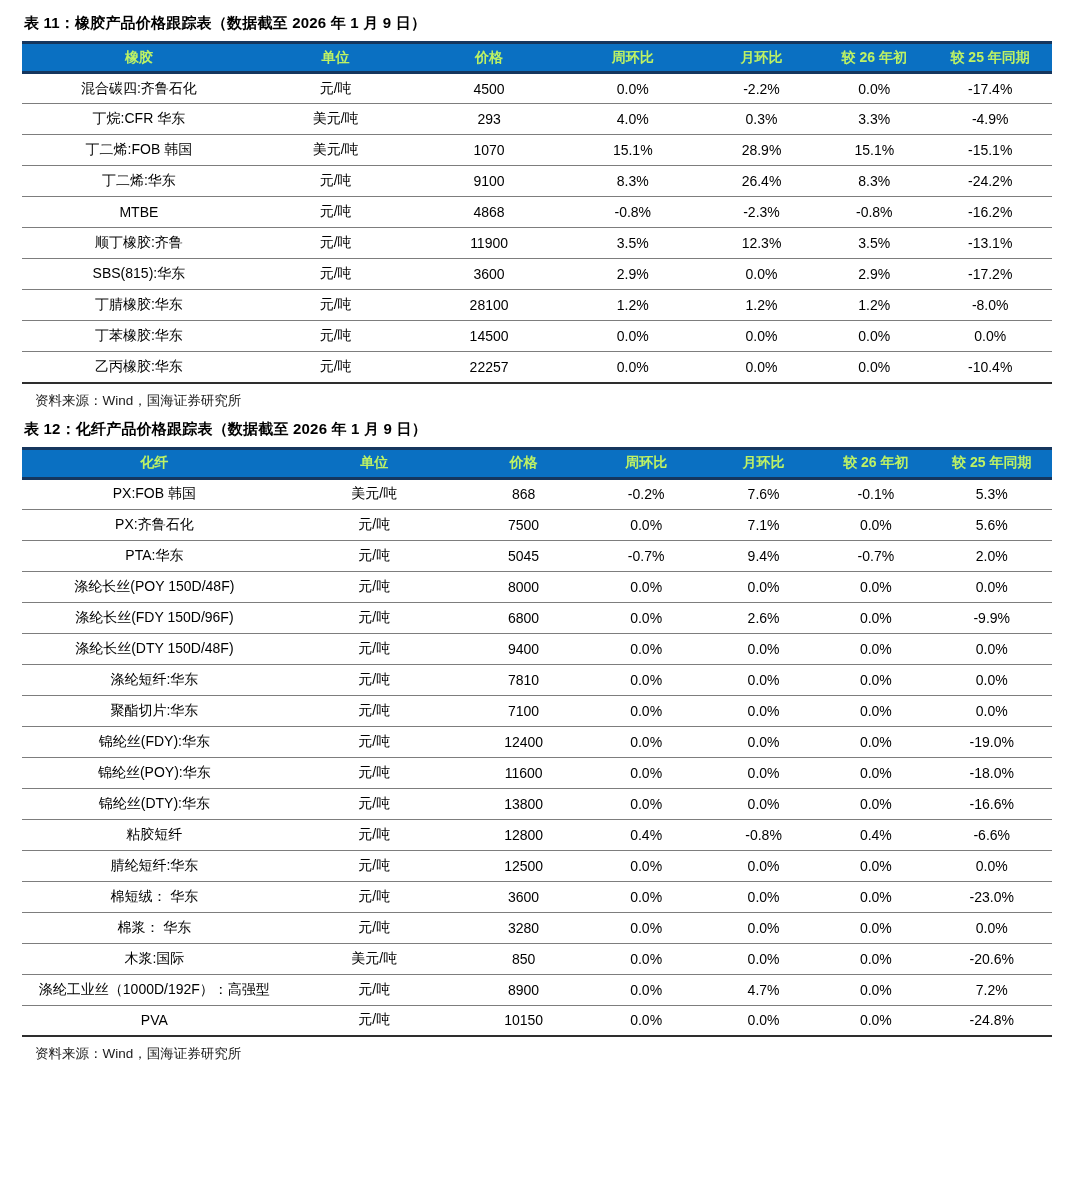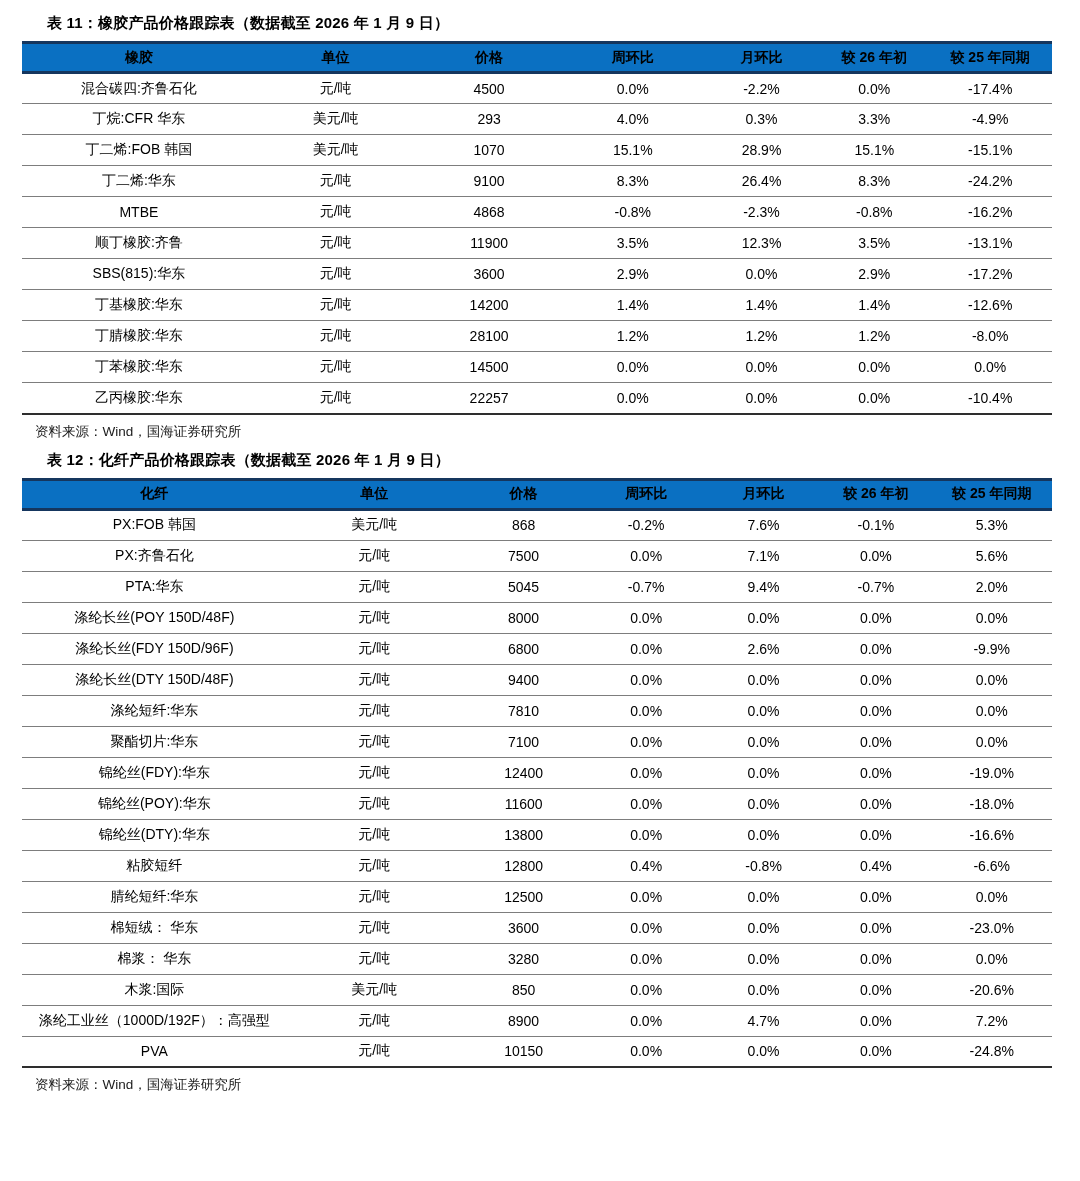--- a/index.html
+++ b/index.html
@@ -11,29 +11,29 @@
   }
   *{box-sizing:border-box;}
   html,body{margin:0;padding:0;}
   body{
     width:1080px;height:1181px;overflow:hidden;background:#ffffff;
     color:var(--text);
     font-family:"Liberation Sans","DejaVu Sans",sans-serif;
   }
   .page{padding:4px 28px 0 22px;}
   .tbl-title{
-    font-size:15px;font-weight:700;margin:10px 0 8px 25px;
+    font-size:15px;font-weight:700;margin:10px 0 8px 2px;
     letter-spacing:.2px;
     font-family:"Liberation Sans","DejaVu Sans",serif;
   }
   table{
     width:100%;border-collapse:collapse;table-layout:fixed;
   }
   thead th{
-    background:var(--header-bg);color:#000000;font-weight:700;
+    background:var(--header-bg);color:#bef264;font-weight:700;
     font-size:14px;height:30px;padding:2px 0;
     border-top:3px solid var(--header-border);
     border-bottom:3px solid var(--header-border);
     font-family:"Liberation Sans","DejaVu Sans",sans-serif;
   }
   tbody td{
     text-align:center;font-size:14px;height:31px;padding:0;
     border-bottom:1px solid var(--row-line);
     white-space:nowrap;overflow:hidden;
   }
@@ -134,29 +134,20 @@
           <tr>
             <td class="c-name">SBS(815):华东</td>
             <td class="c-unit">元/吨</td>
             <td class="c-num">3600</td>
             <td class="c-num">2.9%</td>
             <td class="c-num">0.0%</td>
             <td class="c-num">2.9%</td>
             <td class="c-num">-17.2%</td>
           </tr>
           <tr>
-            <td class="c-name">丁基橡胶:华东</td>
-            <td class="c-unit">元/吨</td>
-            <td class="c-num">14200</td>
-            <td class="c-num">1.4%</td>
-            <td class="c-num">1.4%</td>
-            <td class="c-num">1.4%</td>
-            <td class="c-num">-12.6%</td>
-          </tr>
-          <tr>
             <td class="c-name">丁腈橡胶:华东</td>
             <td class="c-unit">元/吨</td>
             <td class="c-num">28100</td>
             <td class="c-num">1.2%</td>
             <td class="c-num">1.2%</td>
             <td class="c-num">1.2%</td>
             <td class="c-num">-8.0%</td>
           </tr>
           <tr>
             <td class="c-name">丁苯橡胶:华东</td>

